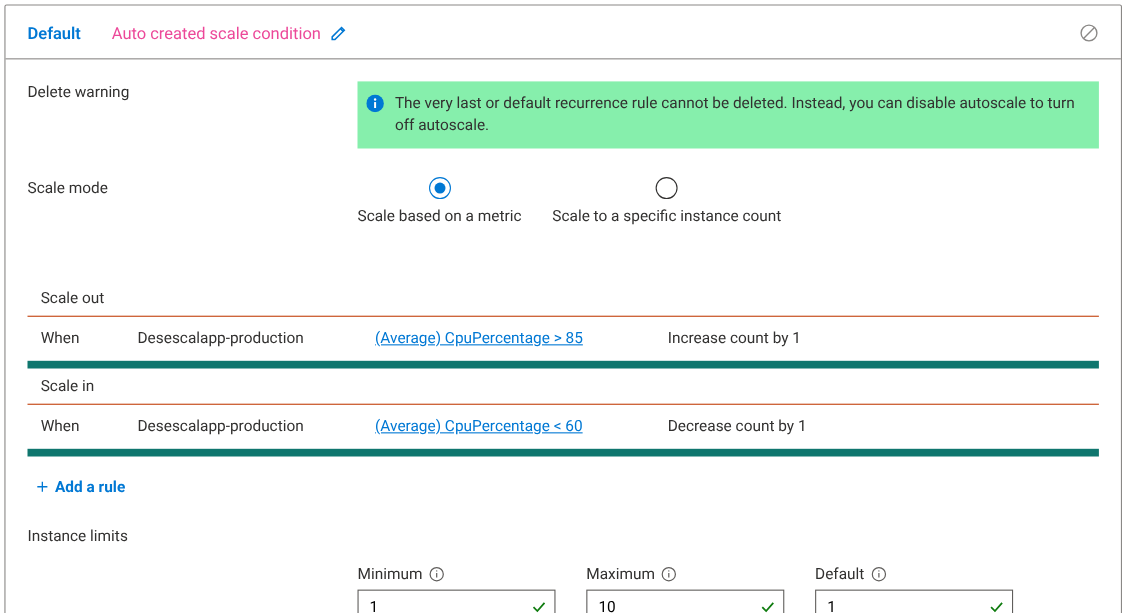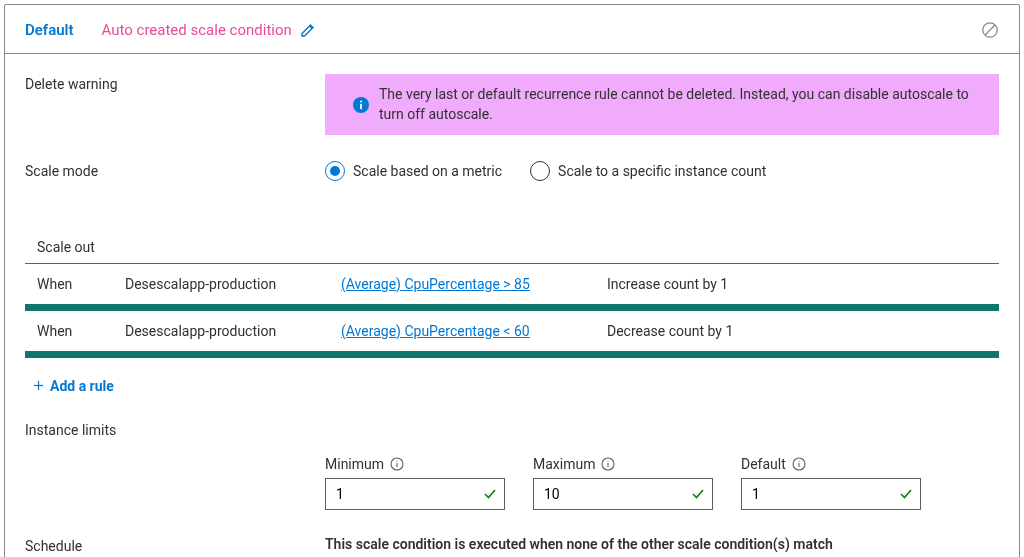--- a/index.html
+++ b/index.html
@@ -59,42 +59,43 @@
     flex-shrink: 0;
     font-size: 14px;
     color: #323130;
     padding-top: 2px;
   }
   .content-col {
     flex: 1;
     min-width: 0;
   }
   .info-box {
-    background: #f0abfc;
-    padding: 10px 28px;
-    display: flex;
-    align-items: center;
+    background: #86efac;
+    padding: 10px 8px;
+    display: flex;
+    align-items: flex-start;
     gap: 10px;
     line-height: 1.45;
   }
   .info-box .info-icon {
     width: 16px; height: 16px;
     flex-shrink: 0;
     margin-top: 2px;
   }
   .radio-group {
     display: flex;
     align-items: center;
     gap: 28px;
   }
   .radio-item {
     display: flex;
     align-items: center;
     gap: 8px;
     cursor: pointer;
+    flex-direction: column;
   }
   .radio-outer {
     width: 20px; height: 20px;
     border: 1px solid #323130;
     border-radius: 50%;
     display: flex;
     align-items: center;
     justify-content: center;
     flex-shrink: 0;
   }
@@ -246,20 +247,21 @@
     <div class="row">
       <div class="content-col">
         <div class="rules-table">
           <div class="rules-head">Scale out</div>
           <div class="rules-row">
             <span class="c1">When</span>
             <span class="c2">Desescalapp-production</span>
             <span class="c3">(Average) CpuPercentage &gt; 85</span>
             <span class="c4">Increase count by 1</span>
           </div>
+          <div class="rules-head">Scale in</div>
           <div class="rules-row">
             <span class="c1">When</span>
             <span class="c2">Desescalapp-production</span>
             <span class="c3">(Average) CpuPercentage &lt; 60</span>
             <span class="c4">Decrease count by 1</span>
           </div>
         </div>
         <div class="add-rule">
           <svg width="11" height="11" viewBox="0 0 12 12" stroke="#0078d4" stroke-width="1.3">
             <line x1="6" y1="1" x2="6" y2="11"></line>

